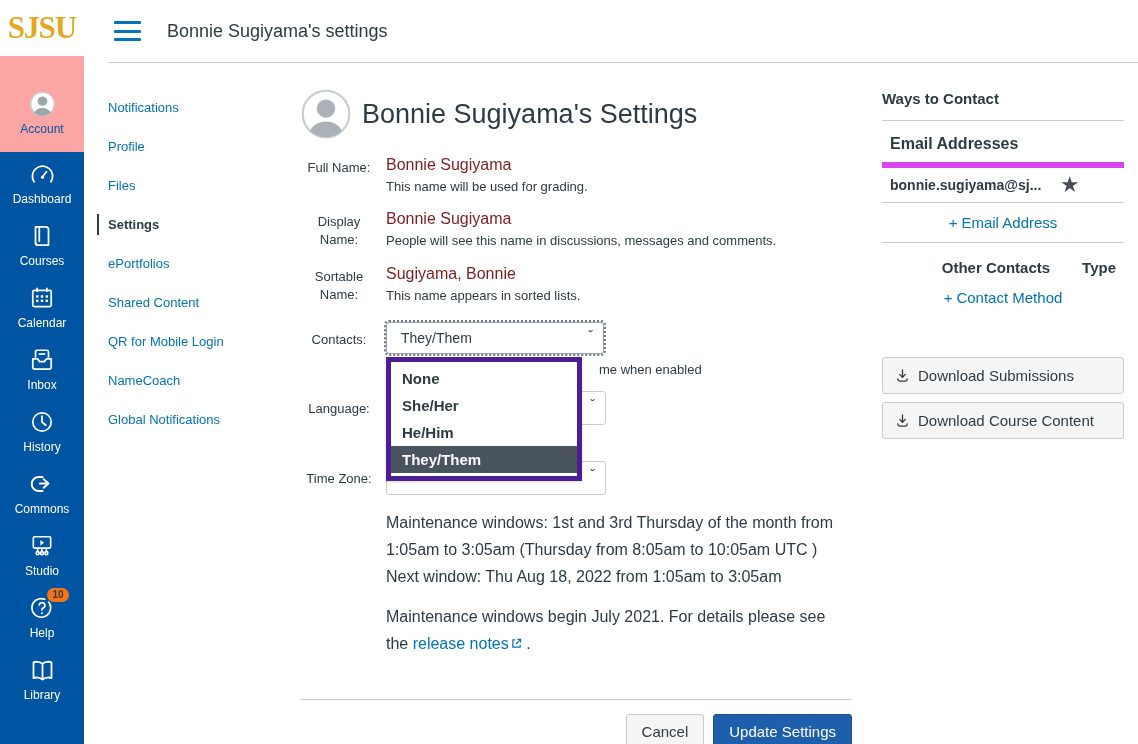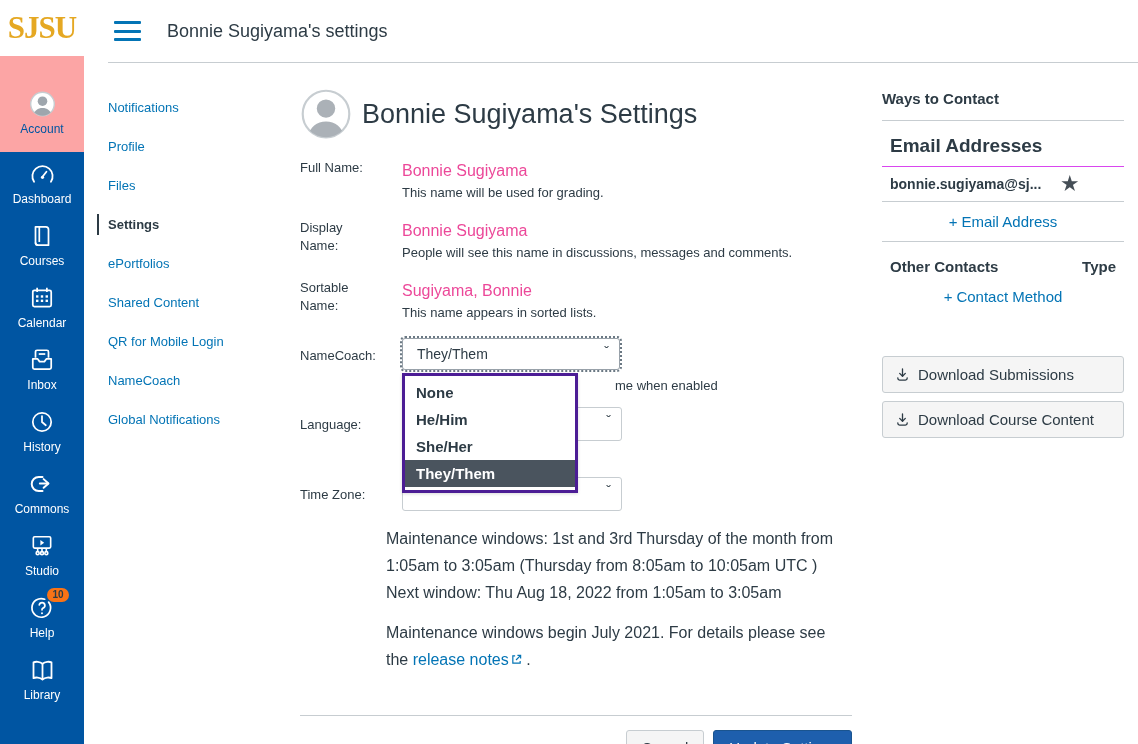--- a/index.html
+++ b/index.html
@@ -38,64 +38,64 @@
             margin-bottom:18px; line-height:21px; cursor:pointer; }
   .snav a.active { color:#2D3B45; font-weight:bold; border-left:2px solid #2D3B45;
                    padding-left:9px; margin-left:-11px; }
   
   .main { position:absolute; left:300px; top:88px; width:552px; }
   .phead { display:flex; align-items:center; gap:10px; }
   .avatar-lg { width:52px; height:52px; }
   .ptitle { font-size:27px; color:#2D3B45; font-weight:normal; }
   .form { margin-top:16px; }
   .frow { display:flex; margin-bottom:16px; }
-  .flabel { width:78px; flex:0 0 78px; text-align:left; font-size:13px; color:#2D3B45;
-            padding-top:3px; margin-right:24px; line-height:18px; }
+  .flabel { width:78px; flex:0 0 78px; text-align:center; font-size:13px; color:#2D3B45;
+            padding-top:3px; margin-right:8px; line-height:18px; }
   .flabel.vcenter { padding-top:9px; }
-  .fval { font-size:16px; color:#ec4899;margin-top:6px; }
+  .fval { font-size:16px; color:#7f1d1d; }
   .fhelp { font-size:13px; color:#2D3B45; margin-top:5px; }
   .control { position:relative; flex:1; }
   .sel { width:218px; height:32px; background:#fff; border:1px solid #98A1A9; border-radius:3px;
          font-size:14px; color:#2D3B45; display:flex; align-items:center; padding:0 14px;
          position:relative; cursor:pointer; }
   .sel.focused { outline:2px dotted #6A7883; outline-offset:0px; }
   .sel .chev { position:absolute; right:10px; top:5px; color:#2D3B45; font-size:14px; }
   .sel.fragment { width:220px; height:34px; border:1px solid #C7CDD1; }
   .help-frag { font-size:13px; color:#2D3B45; margin-top:8px; padding-left:213px; white-space:nowrap; }
   .row-lang { margin-top:14px; margin-bottom:0; }
   .row-lang .help-frag { margin-top:7px;padding-left:36px; }
   .row-tz { margin-top:14px; margin-bottom:0; }
-  .dropdown { position:absolute; z-index:5; top:35px; left:0; width:176px; background:#fff;
-              border:3px solid #4c1d95; box-shadow:0 1px 3px rgba(0,0,0,.15); padding:3px 0; }
+  .dropdown { position:absolute; z-index:5; top:35px; left:0; width:196px; background:#fff;
+              border:5px solid #4c1d95; box-shadow:0 1px 3px rgba(0,0,0,.15); padding:3px 0; }
   .opt { font-size:15px; font-weight:bold; color:#2D3B45; padding:4px 11px; line-height:19px; cursor:pointer; }
   .opt.hl { background:#4A545E; color:#fff; }
   .maint { margin-left:86px; margin-top:14px; width:452px; font-size:16px; line-height:27px; }
   .maint p + p { margin-top:13px; }
   .link { color:#0374B5; text-decoration:none; cursor:pointer; }
   .ext-ico { display:inline-block; vertical-align:baseline; margin-left:2px; }
   .btm-rule { margin-top:42px; border:none; border-top:1px solid #C7CDD1; }
   .btn-row { display:flex; justify-content:flex-end; gap:9px; margin-top:14px; }
   .btn { font-family:"Liberation Sans",sans-serif; font-size:15px; border-radius:3px;
          padding:8px 15px; cursor:pointer; }
   .btn-secondary { background:#F5F5F5; border:1px solid #C7CDD1; color:#2D3B45; }
   .btn-primary { background:#1E5FAD; border:1px solid #1A548F; color:#fff; }
   
   .rside { position:absolute; left:882px; top:90px; width:242px; }
   .rtitle { font-size:15px; font-weight:bold; color:#2D3B45; padding-bottom:13px;
             border-bottom:1px solid #C7CDD1; }
-  .rsec-title { font-size:19px; font-weight:bold; color:#2D3B45; padding:14px 0 9px 8px;
-                border-bottom:1px solid #d946ef; }
+  .rsec-title { font-size:16px; font-weight:bold; color:#2D3B45; padding:14px 0 9px 8px;
+                border-bottom:6px solid #d946ef; }
   .email-row { display:flex; align-items:center; gap:20px; padding:9px 0 9px 8px;
                border-bottom:1px solid #C7CDD1; font-size:14px; font-weight:bold; }
   .star { color:#454E56; font-size:19px; line-height:16px; cursor:pointer; }
   .add-link { display:block; text-align:center; font-size:15px; color:#0374B5; text-decoration:none;
               padding:11px 0; border-bottom:1px solid #C7CDD1; cursor:pointer; }
   .plus { font-weight:normal; margin-right:4px; }
-  .oc-head { display:flex; justify-content:space-between; font-size:15px; font-weight:bold;
-             padding:16px 8px 4px 8px; }
+  .oc-head { display:flex; justify-content:flex-end; font-size:15px; font-weight:bold;
+             padding:16px 8px 4px 8px;gap:32px; }
   .add-link2 { display:block; text-align:center; font-size:15px; color:#0374B5;
                text-decoration:none; padding:9px 0; cursor:pointer; }
   .dl-btn { width:100%; display:flex; align-items:center; justify-content:flex-start; gap:8px;
             background:#F5F5F5; border:1px solid #C7CDD1; border-radius:3px; color:#2D3B45;
             font-size:15px; padding:9px 12px; margin-top:8px; cursor:pointer;
             font-family:"Liberation Sans",sans-serif; }
   .dl-gap { margin-top:42px; }
   svg { display:block; }
 </style>
 </head>
@@ -289,32 +289,32 @@
 
     <div class="frow">
       <div class="flabel">Sortable Name:</div>
       <div class="control">
         <div class="fval">Sugiyama, Bonnie</div>
         <div class="fhelp">This name appears in sorted lists.</div>
       </div>
     </div>
 
     <div class="frow" style="margin-top:18px; margin-bottom:0;">
-      <div class="flabel vcenter">NameCoach:</div>
+      <div class="flabel vcenter">Contacts:</div>
       <div class="control">
         <div class="sel focused">
           <span>They/Them</span>
           <span class="chev">ˇ</span>
         </div>
         <div class="help-frag">me when enabled</div>
 
         <div class="dropdown">
           <div class="opt">None</div>
+          <div class="opt">She/Her</div>
           <div class="opt">He/Him</div>
-          <div class="opt">She/Her</div>
           <div class="opt hl">They/Them</div>
         </div>
       </div>
     </div>
 
     <div class="frow row-lang">
       <div class="flabel vcenter">Language:</div>
       <div class="control">
         <div class="sel fragment">
           <span class="chev">ˇ</span>

